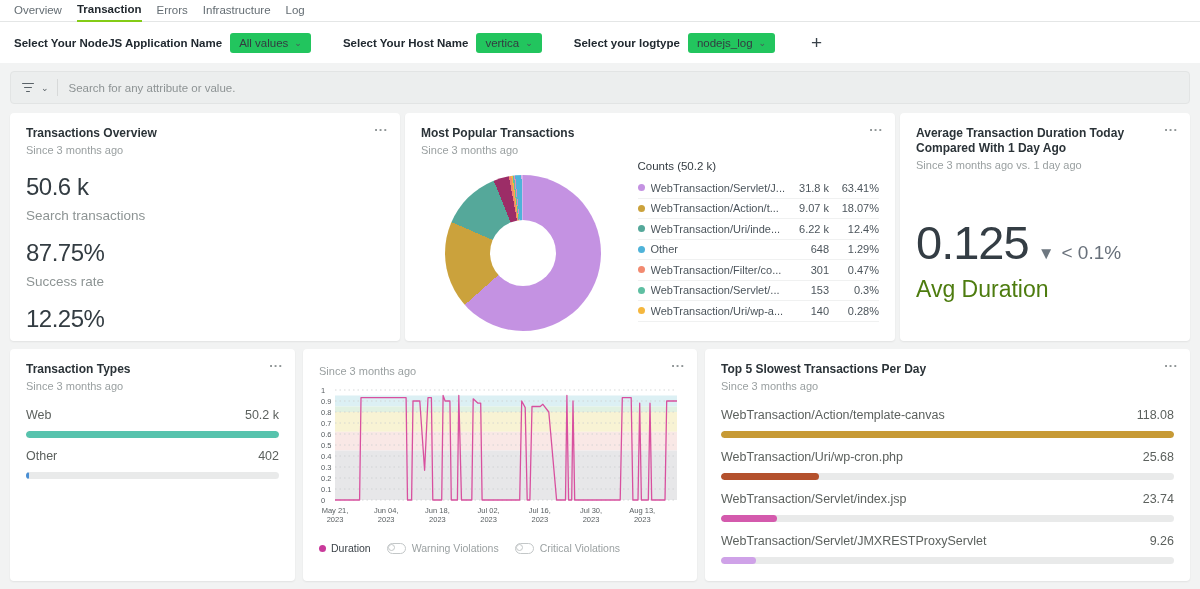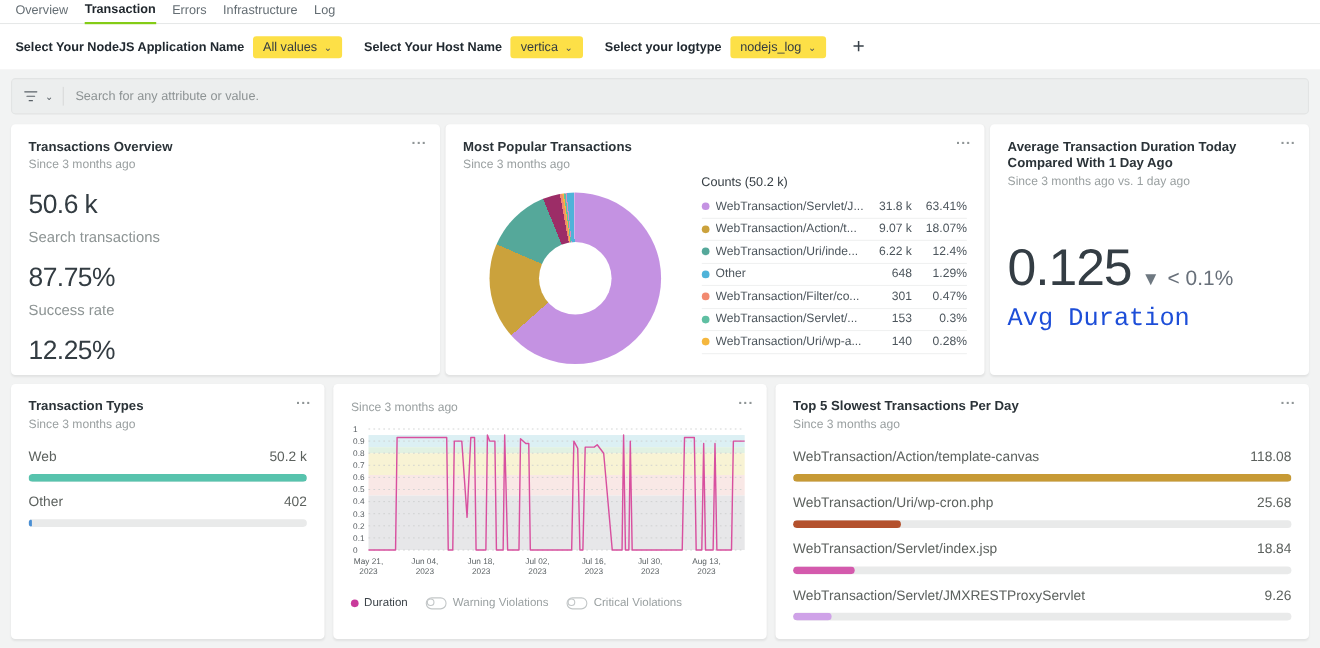--- a/index.html
+++ b/index.html
@@ -7,21 +7,21 @@
   body { font-family:"Liberation Sans", sans-serif; background:#fff; position:relative; overflow:hidden; }
 
   
   .tabbar { height:22px; background:#fff; border-bottom:1px solid #e4e6e6; display:flex; align-items:flex-end; gap:15px; padding:0 0 0 14px; }
   .tab { font-size:11.5px; color:#646d73; padding-bottom:5px; cursor:pointer; white-space:nowrap; }
   .tab.active { color:#1f262c; font-weight:700; border-bottom:2px solid #84cc16; margin-bottom:-1px; }
 
   
   .filterbar { height:41px; background:#fff; display:flex; align-items:center; padding:0 14px; }
   .filter-label { font-size:11.5px; font-weight:700; color:#212930; margin-right:8px; white-space:nowrap; }
-  .filter-pill { background:#fde047; border-radius:3px; padding:4px 9px; font-size:11.5px; color:#333b41; display:flex; align-items:center; gap:6px; cursor:pointer; margin-right:20px; white-space:nowrap; }
+  .filter-pill { background:#22c55e; border-radius:3px; padding:4px 9px; font-size:11.5px; color:#333b41; display:flex; align-items:center; gap:6px; cursor:pointer; margin-right:32px; white-space:nowrap; }
   .pill-chevron { font-size:9px; color:#4c545a; line-height:6px; }
   .add-btn { font-size:19px; color:#39424a; font-weight:300; margin-left:4px; cursor:pointer; line-height:16px; }
 
   
   .content { position:absolute; top:63px; left:0; right:0; bottom:0; background:#f2f3f3; padding:8px 10px; }
 
   .searchbar { height:33px; background:#eceeee; border:1px solid #e2e4e4; border-radius:4px; display:flex; align-items:center; padding:0 10px; }
   .funnel { display:inline-flex; flex-direction:column; gap:2.5px; align-items:center; width:13px; cursor:pointer; }
   .funnel i { display:block; height:1.6px; background:#5a6268; border-radius:1px; }
   .funnel i:nth-child(1){ width:12px; } .funnel i:nth-child(2){ width:8px; } .funnel i:nth-child(3){ width:4px; }
@@ -60,21 +60,21 @@
   .legend-name { flex:1; white-space:nowrap; overflow:hidden; min-width:0; }
   .legend-val { width:44px; text-align:right; flex:none; }
   .legend-pct { width:50px; text-align:right; flex:none; }
 
   
   .c3 { width:290px; }
   .big-row { display:flex; align-items:baseline; margin-top:42px; }
   .big-value { font-size:47px; color:#343d44; line-height:58px; letter-spacing:-1px; }
   .big-arrow { font-size:17px; color:#6e7881; margin:0 7px 0 9px; }
   .big-delta { font-size:19px; color:#68707a; }
-  .big-label { font-size:23px; color:#1d4ed8; margin-top:4px;font-family:Liberation Mono, monospace; }
+  .big-label { font-size:23px; color:#4d7c0f; margin-top:4px; }
 
   
   .c4 { width:285px; }
   .c6 { width:485px; }
   .bl-row { margin-top:14px; cursor:pointer; }
   .c4 .bl-row + .bl-row { margin-top:10px; }
   .c6 .bl-row + .bl-row { margin-top:11px; }
   .bl-head { display:flex; justify-content:space-between; font-size:12.5px; color:#5c615e; line-height:16px; }
   .bl-track { margin-top:8px; height:7px; background:#e9eaea; border-radius:4px; overflow:hidden; }
   .bl-fill { height:100%; border-radius:4px; }
@@ -324,21 +324,21 @@
           <span>WebTransaction/Uri/wp-cron.php</span>
           <span>25.68</span>
         </div>
         <div class="bl-track">
             <div class="bl-fill" style="width: 21.7%; background: rgb(180, 81, 45);"></div>
           </div>
       </div>
       <div class="bl-row">
         <div class="bl-head">
           <span>WebTransaction/Servlet/index.jsp</span>
-          <span>18.84</span>
+          <span>23.74</span>
         </div>
         <div class="bl-track">
             <div class="bl-fill" style="width: 12.4%; background: rgb(212, 90, 173);"></div>
           </div>
       </div>
       <div class="bl-row">
         <div class="bl-head">
           <span>WebTransaction/Servlet/JMXRESTProxyServlet</span>
           <span>9.26</span>
         </div>

